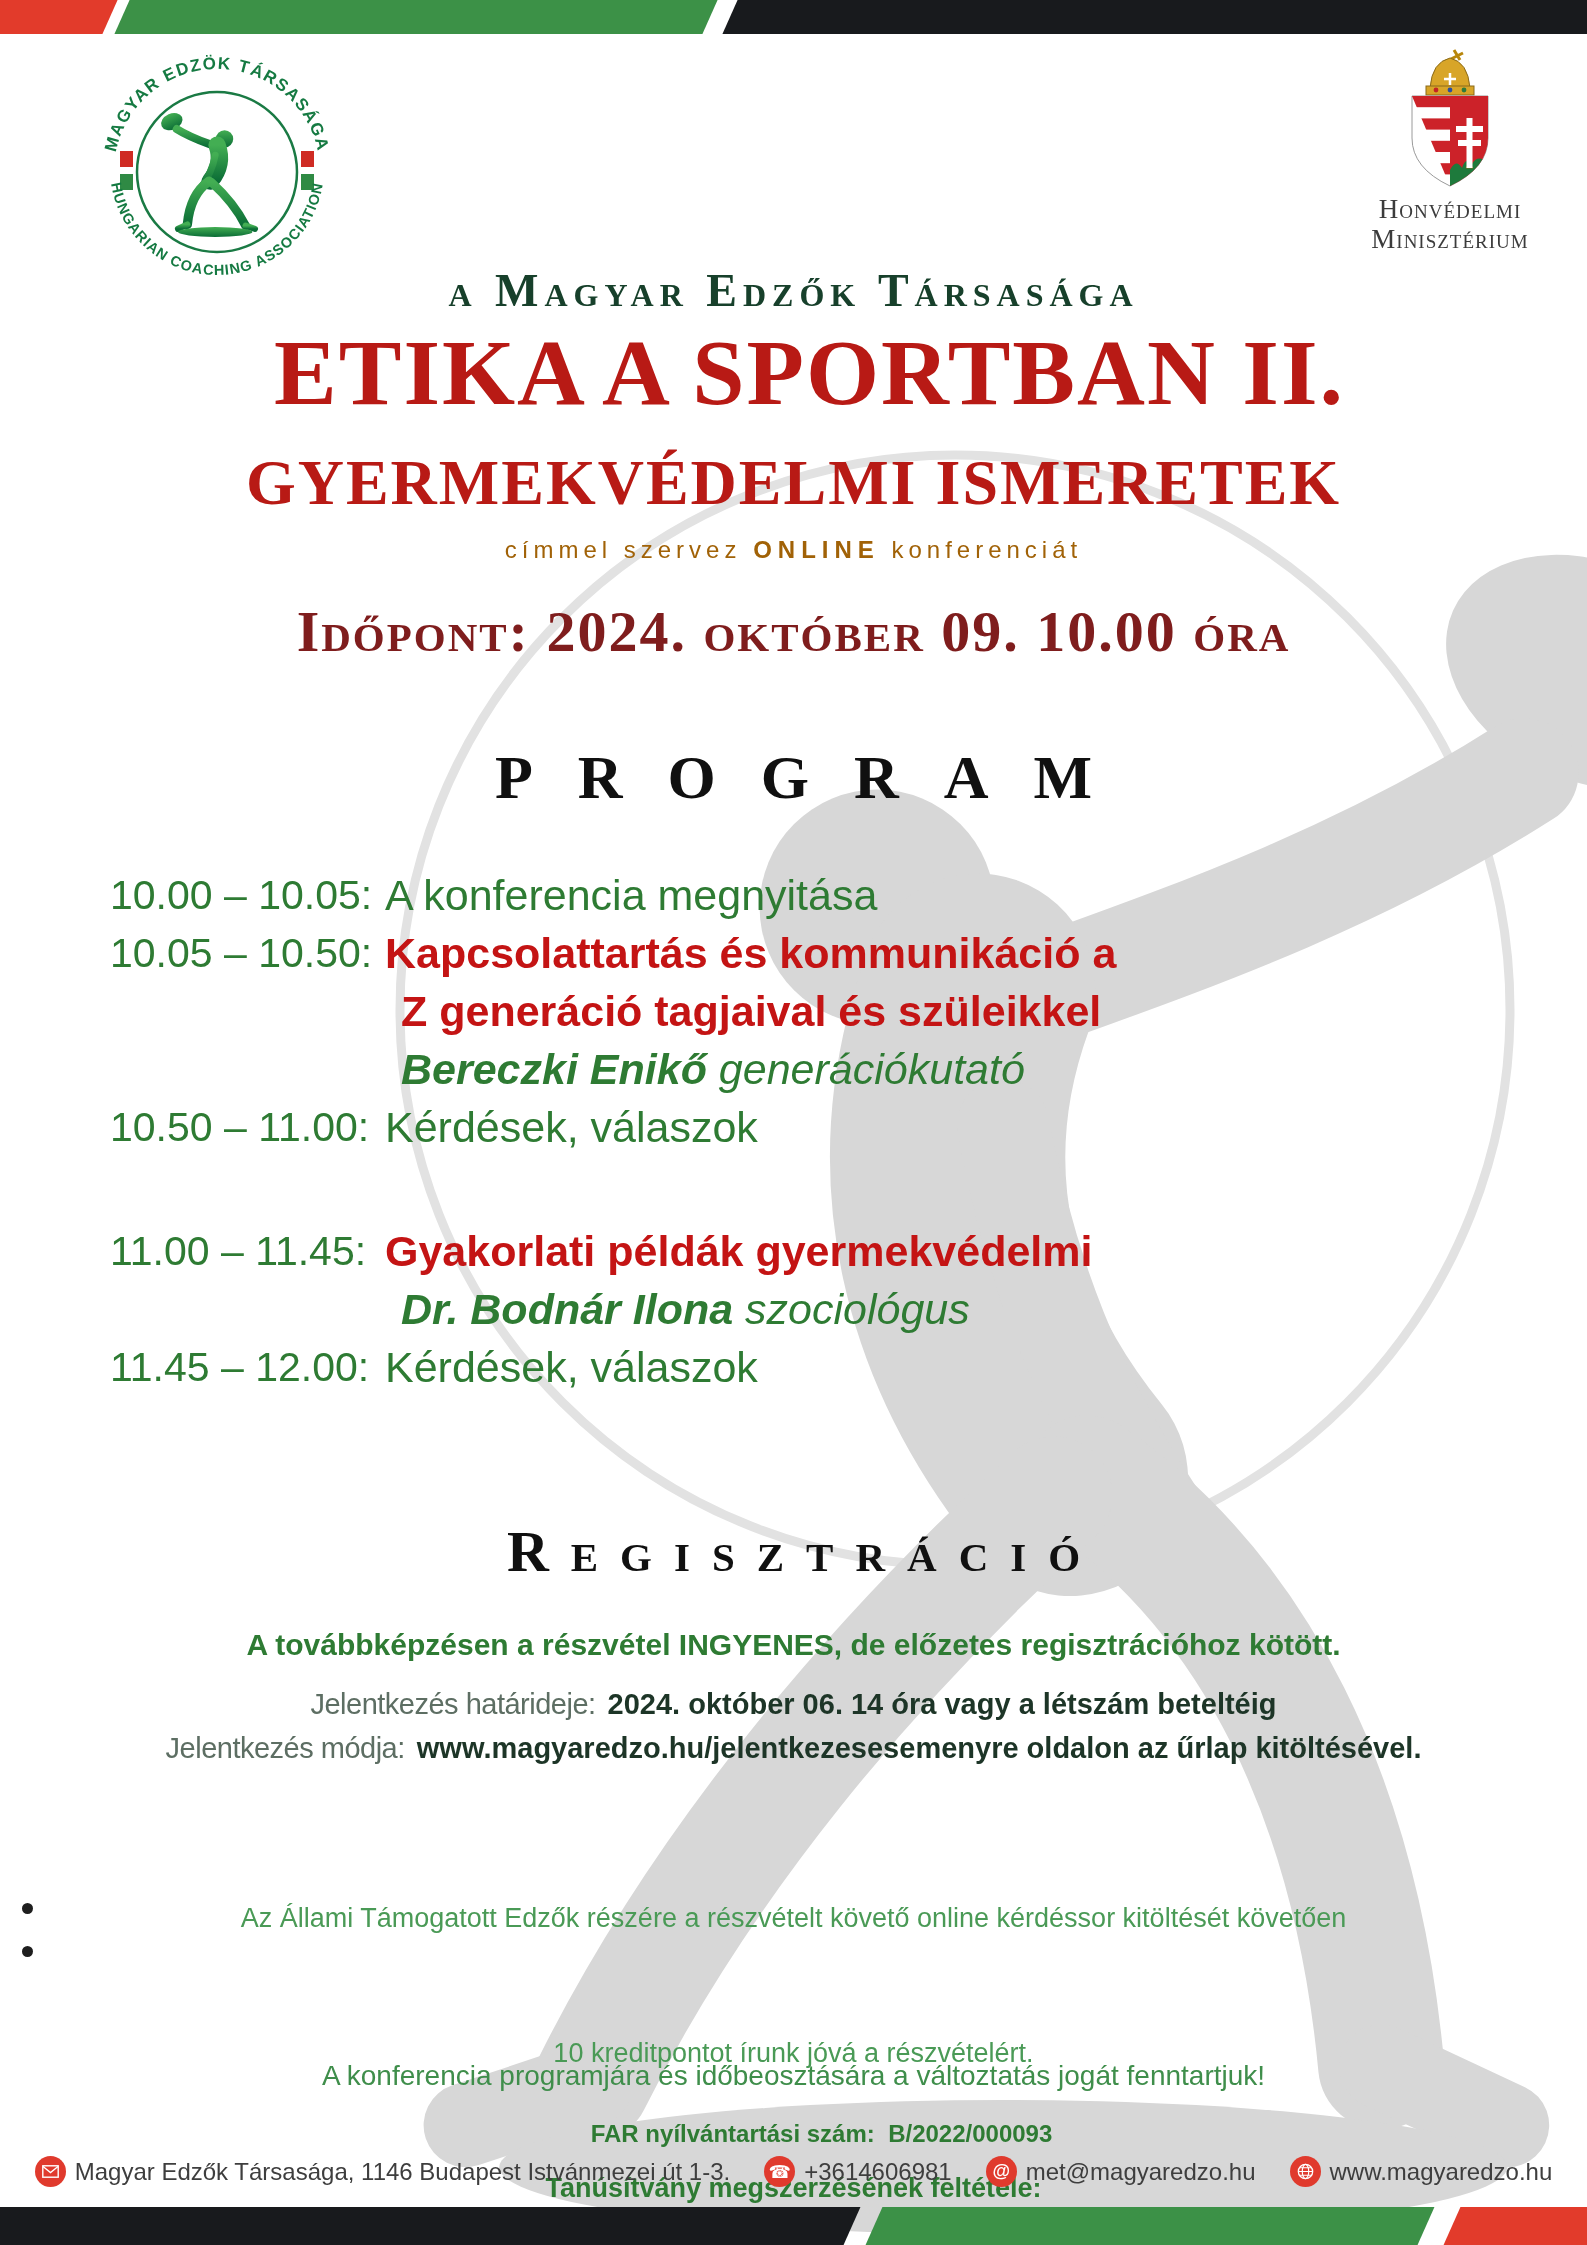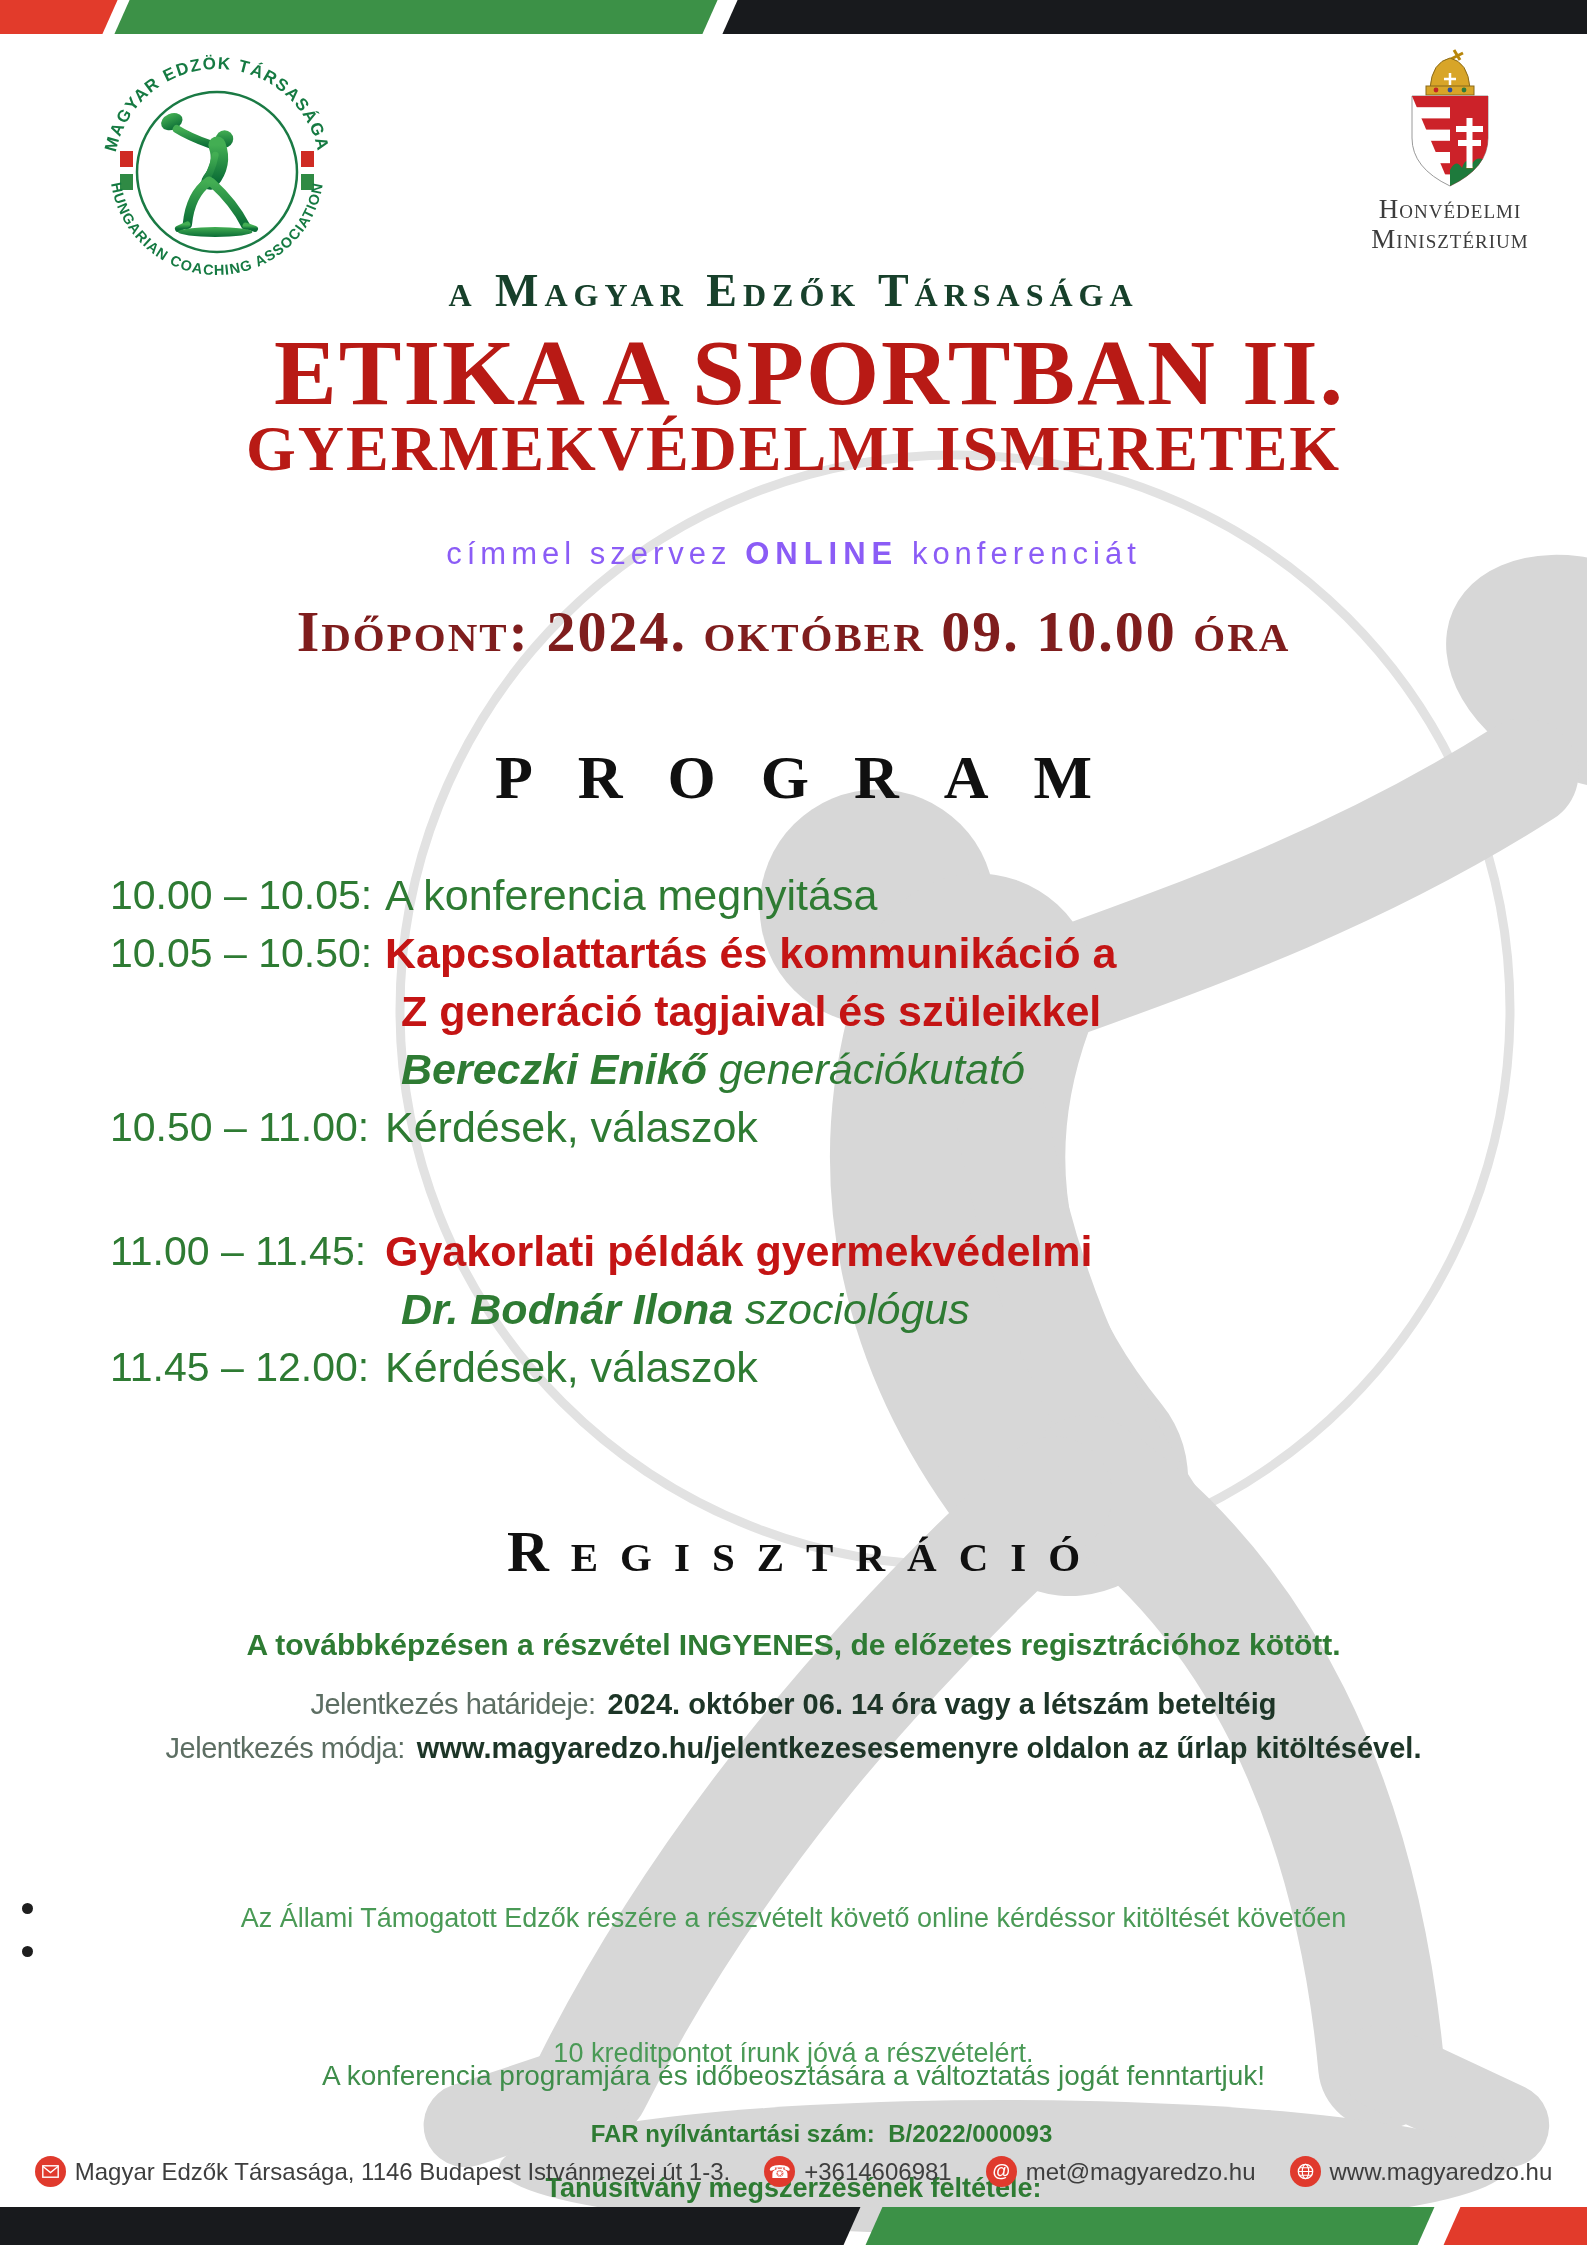--- a/index.html
+++ b/index.html
@@ -29,22 +29,22 @@
   .hm-text{font-family:"Liberation Serif","DejaVu Serif",serif;font-variant:small-caps;
            color:#3c3c3c;font-size:27px;line-height:30px;letter-spacing:1px;margin-top:6px;}
 
   
   .cblock{position:absolute;left:0;width:100%;text-align:center;}
   .serif{font-family:"Liberation Serif","DejaVu Serif",serif;}
 
   .organizer{top:264px;font-variant:small-caps;font-weight:700;font-size:46px;
              letter-spacing:6px;color:#17402b;}
   .title-main{top:318px;font-weight:700;font-size:94px;letter-spacing:2px;color:#b81a15;padding-left:16px;}
-  .title-sub{top:412px;font-weight:700;font-size:64px;letter-spacing:2px;color:#b81a15;}
-  .tagline{top:536px;font-size:31px;letter-spacing:5px;color:#8b5cf6;}
+  .title-sub{top:446px;font-weight:700;font-size:64px;letter-spacing:2px;color:#b81a15;}
+  .tagline{top:536px;font-size:24px;letter-spacing:5px;color:#a16207;}
   .tagline b{letter-spacing:6px;}
   .datetime{top:598px;font-variant:small-caps;font-weight:700;font-size:58px;
             letter-spacing:2px;color:#7f1d1d;}
   .program-heading{top:742px;font-weight:700;font-size:62px;letter-spacing:45px;
                    color:#101010;text-indent:45px;}
   .reg-heading{top:1518px;font-variant:small-caps;font-weight:700;font-size:58px;
                letter-spacing:22px;color:#101010;text-indent:22px;}
 
   
   .program-list{position:absolute;left:110px;top:866px;}

